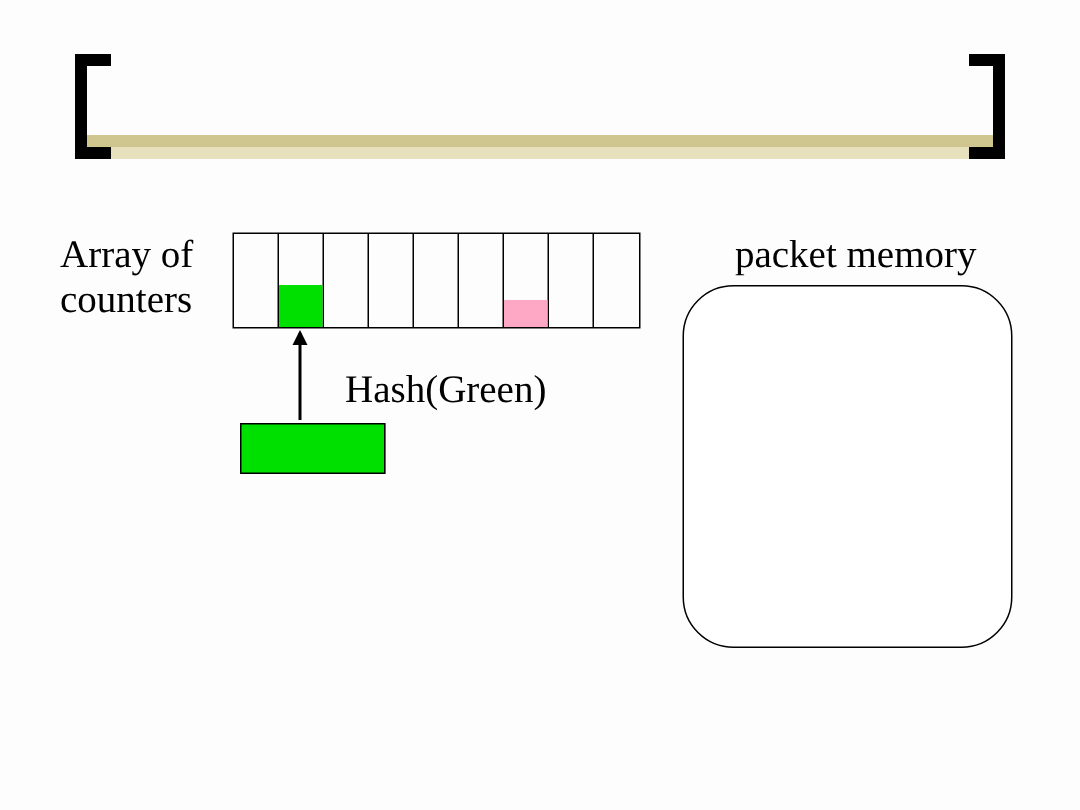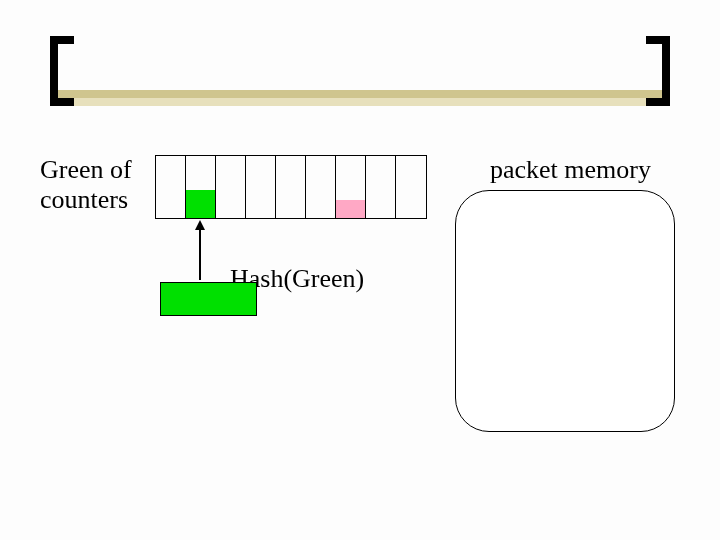--- a/index.html
+++ b/index.html
@@ -60,21 +60,21 @@
   }
 
   
   .label {
     position: absolute;
     font-size: 26px;
     line-height: 1.15;
   }
   .label.array   { left: 40px;  top: 155px; width: 110px; }
   .label.packet  { left: 490px; top: 155px; width: 200px; }
-  .label.hash    { left: 230px; top: 245px; margin-top: 19px; }
+  .label.hash    { left: 230px; top: 245px; }
 
   
   .counters {
     position: absolute;
     left: 155px;
     top: 155px;
     display: flex;
     border: 1px solid #000;
   }
   .cell {
@@ -143,21 +143,21 @@
 </head>
 <body>
 
 <div class="titlebar">
   <div class="band top"></div>
   <div class="band bottom"></div>
   <div class="bracket-left"></div>
   <div class="bracket-right"></div>
 </div>
 
-<div class="label array">Green of counters</div>
+<div class="label array">Array of counters</div>
 <div class="label packet">packet memory</div>
 <div class="label hash">Hash(Green)</div>
 
 <div class="counters">
   <div class="cell" data-idx="0"></div>
   <div class="cell" data-idx="1">
       <div class="fill green"></div>
     </div>
   <div class="cell" data-idx="2"></div>
   <div class="cell" data-idx="3"></div>

